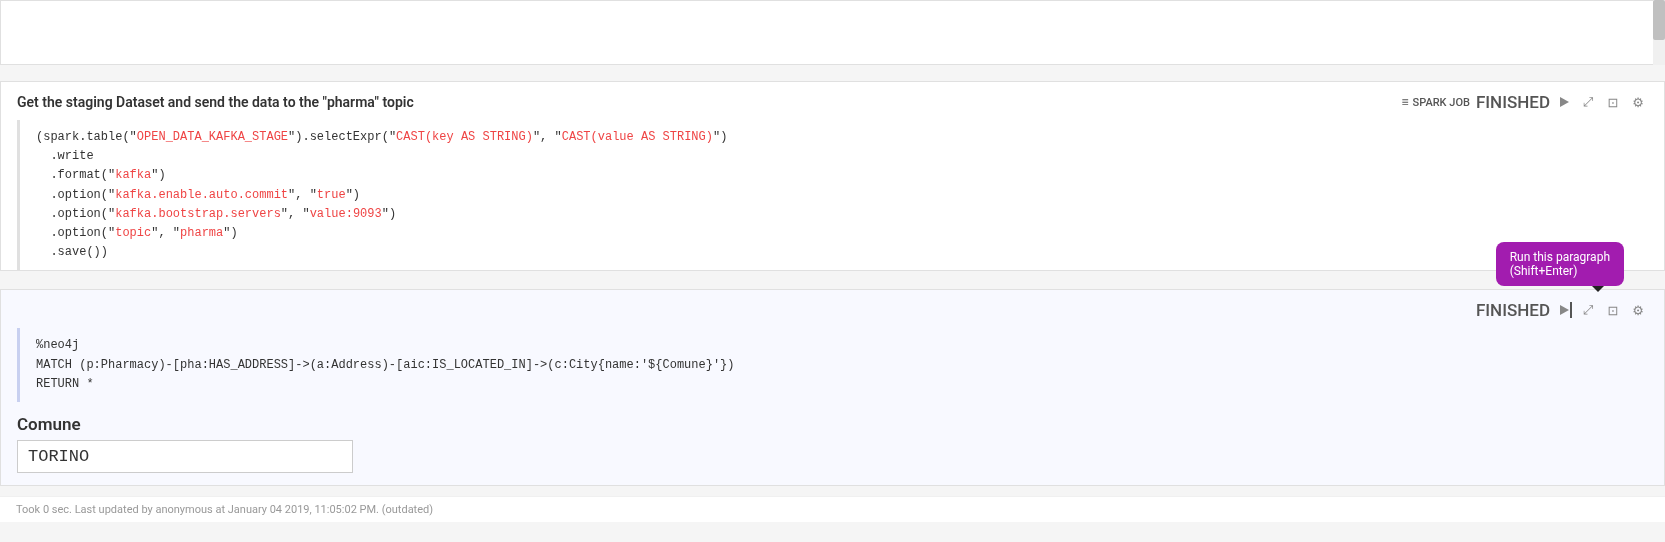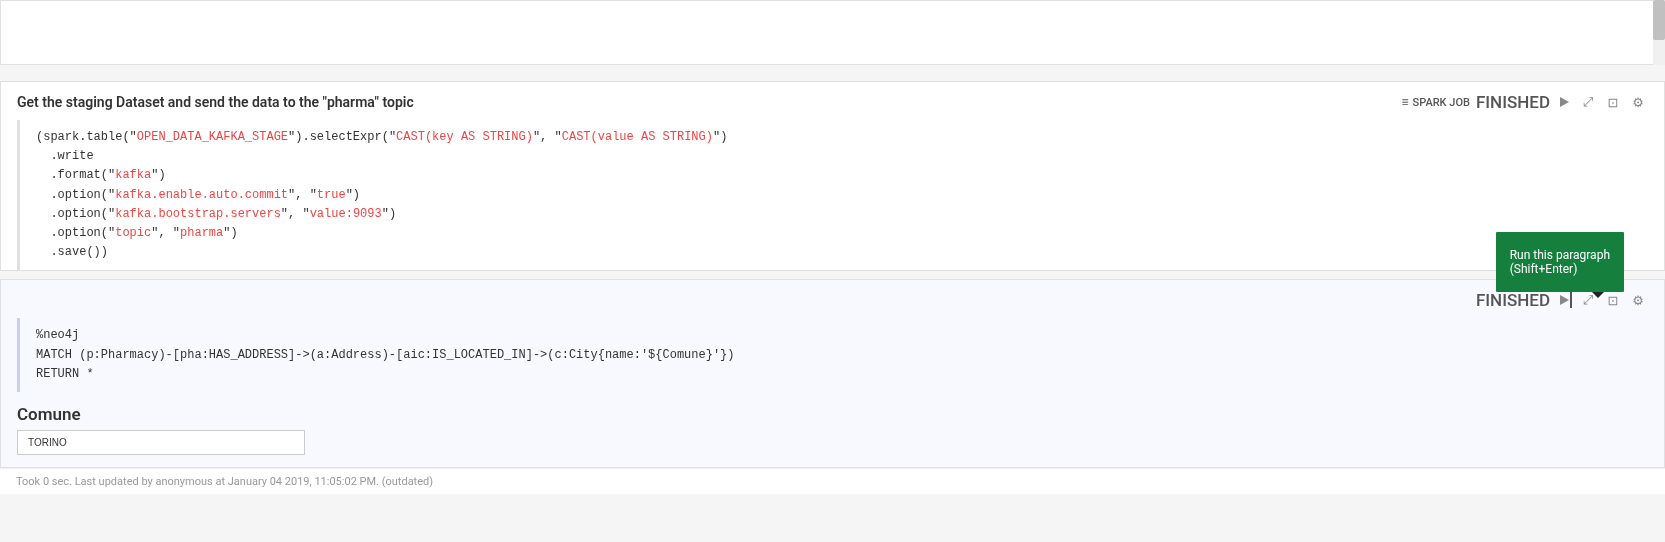--- a/index.html
+++ b/index.html
@@ -30,21 +30,21 @@
       font-size: 11px;
       color: #999;
       background: #fff;
       border-top: 1px solid #f0f0f0;
     }
 
     
     .cell {
       background: #fff;
       border: 1px solid #e0e0e0;
-      margin: 0 0 0 0;
+      margin: 0 0 10px 0;
       position: relative;
     }
 
     .cell + .cell-status-bar {
       margin-bottom: 8px;
     }
 
     .cell-header {
       display: flex;
       align-items: center;
@@ -120,36 +120,37 @@
     .widget-label {
       font-size: 17px;
       font-weight: 600;
       color: #333;
       margin-bottom: 6px;
     }
 
     .widget-input {
       border: 1px solid #ccc;
       padding: 6px 10px;
-      font-size: 10px;
-      width: 288px;
+      font-size: 17px;
+      width: 336px;
       color: #333;
       outline: none;
       background: #fff;
+      font-family: Liberation Mono, monospace;
     }
 
     
     .tooltip-box {
       position: absolute;
       right: 16px;
       top: -50px;
-      background: #15803d;
+      background: #a21caf;
       color: #fff;
-      padding: 16px 14px;
-      border-radius: 1px;
+      padding: 8px 14px;
+      border-radius: 8px;
       font-size: 12px;
       white-space: nowrap;
       z-index: 100;
     }
 
     .tooltip-box::after {
       content: '';
       position: absolute;
       bottom: -6px;
       right: 20px;

